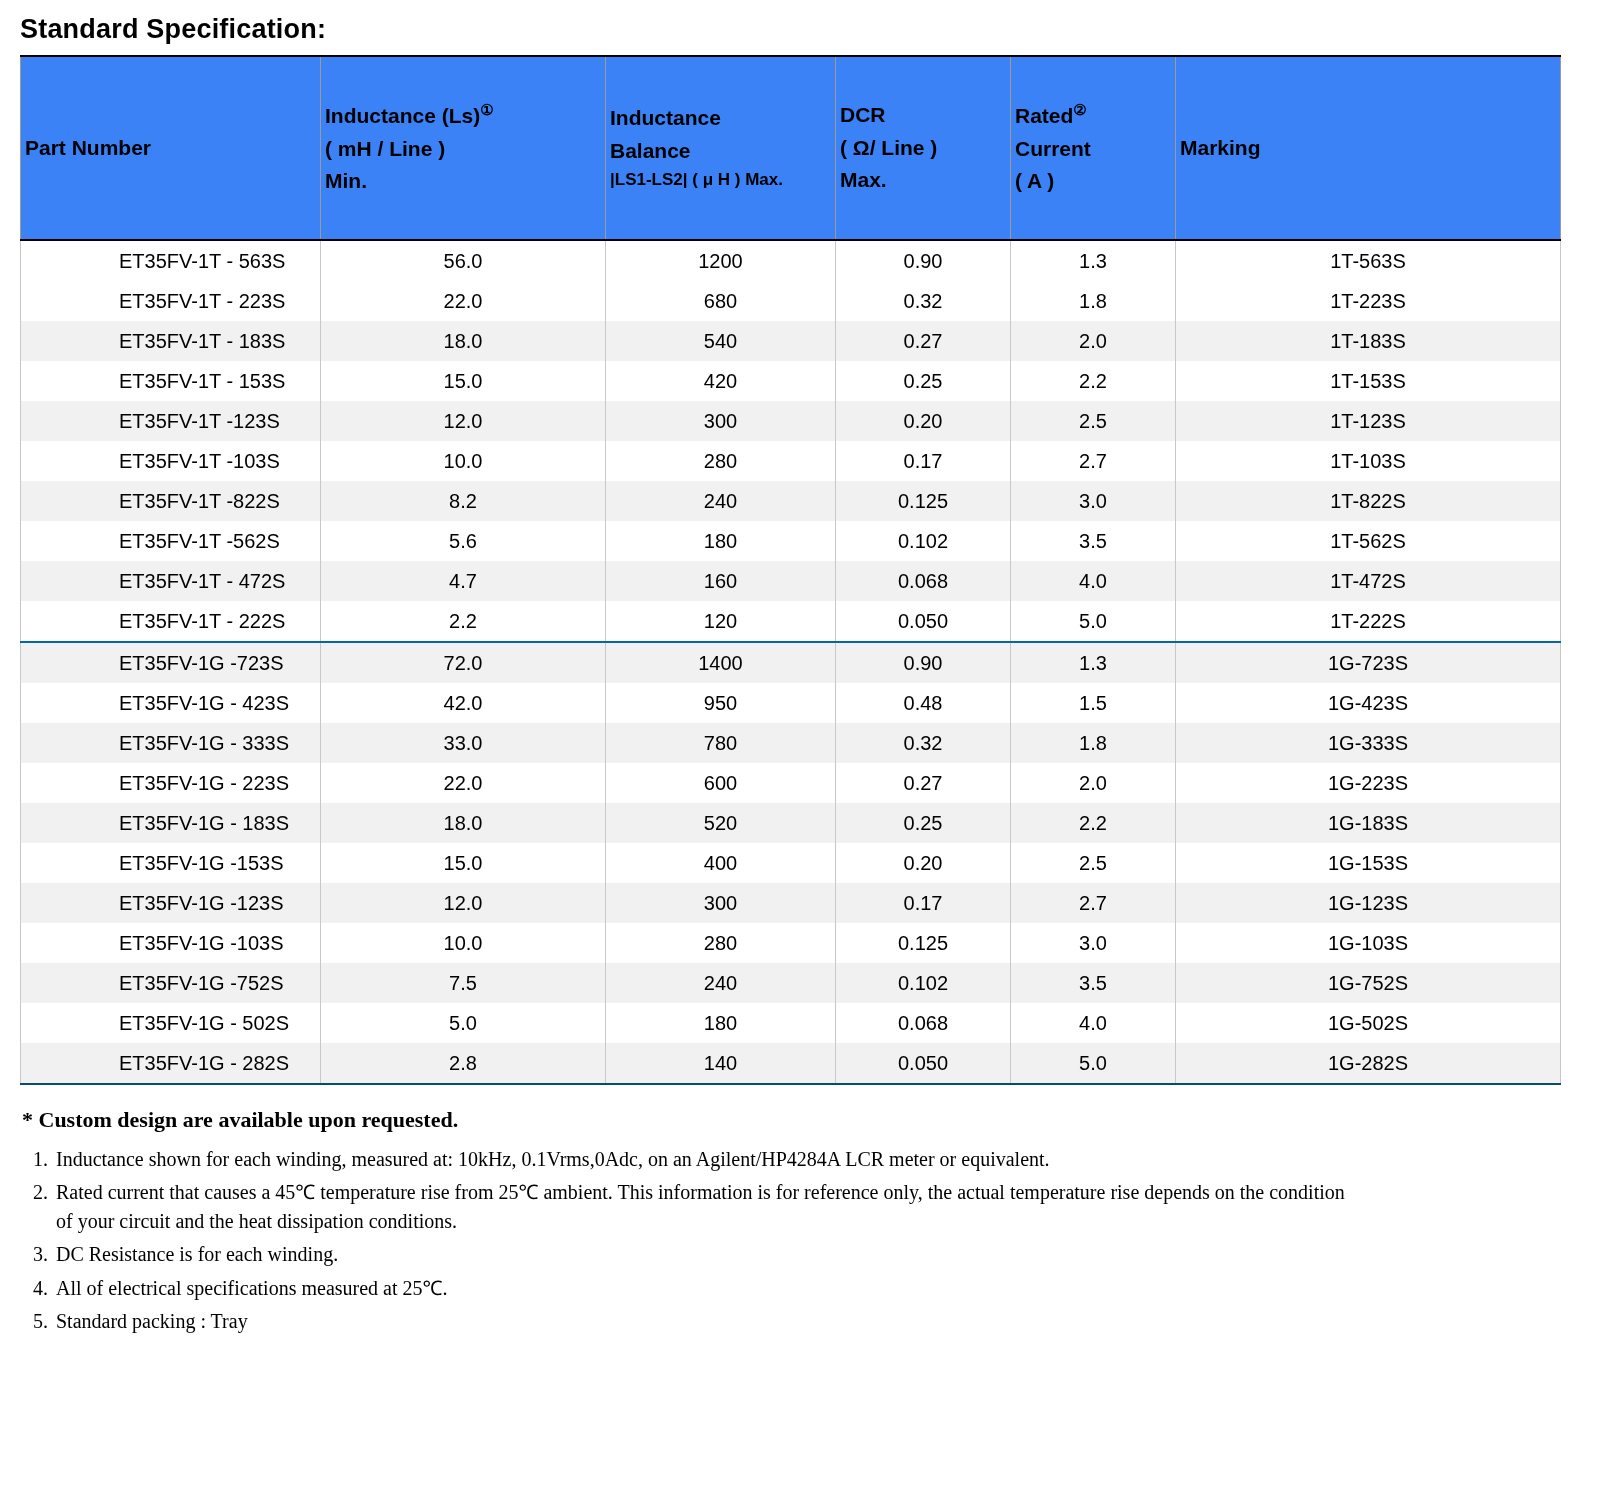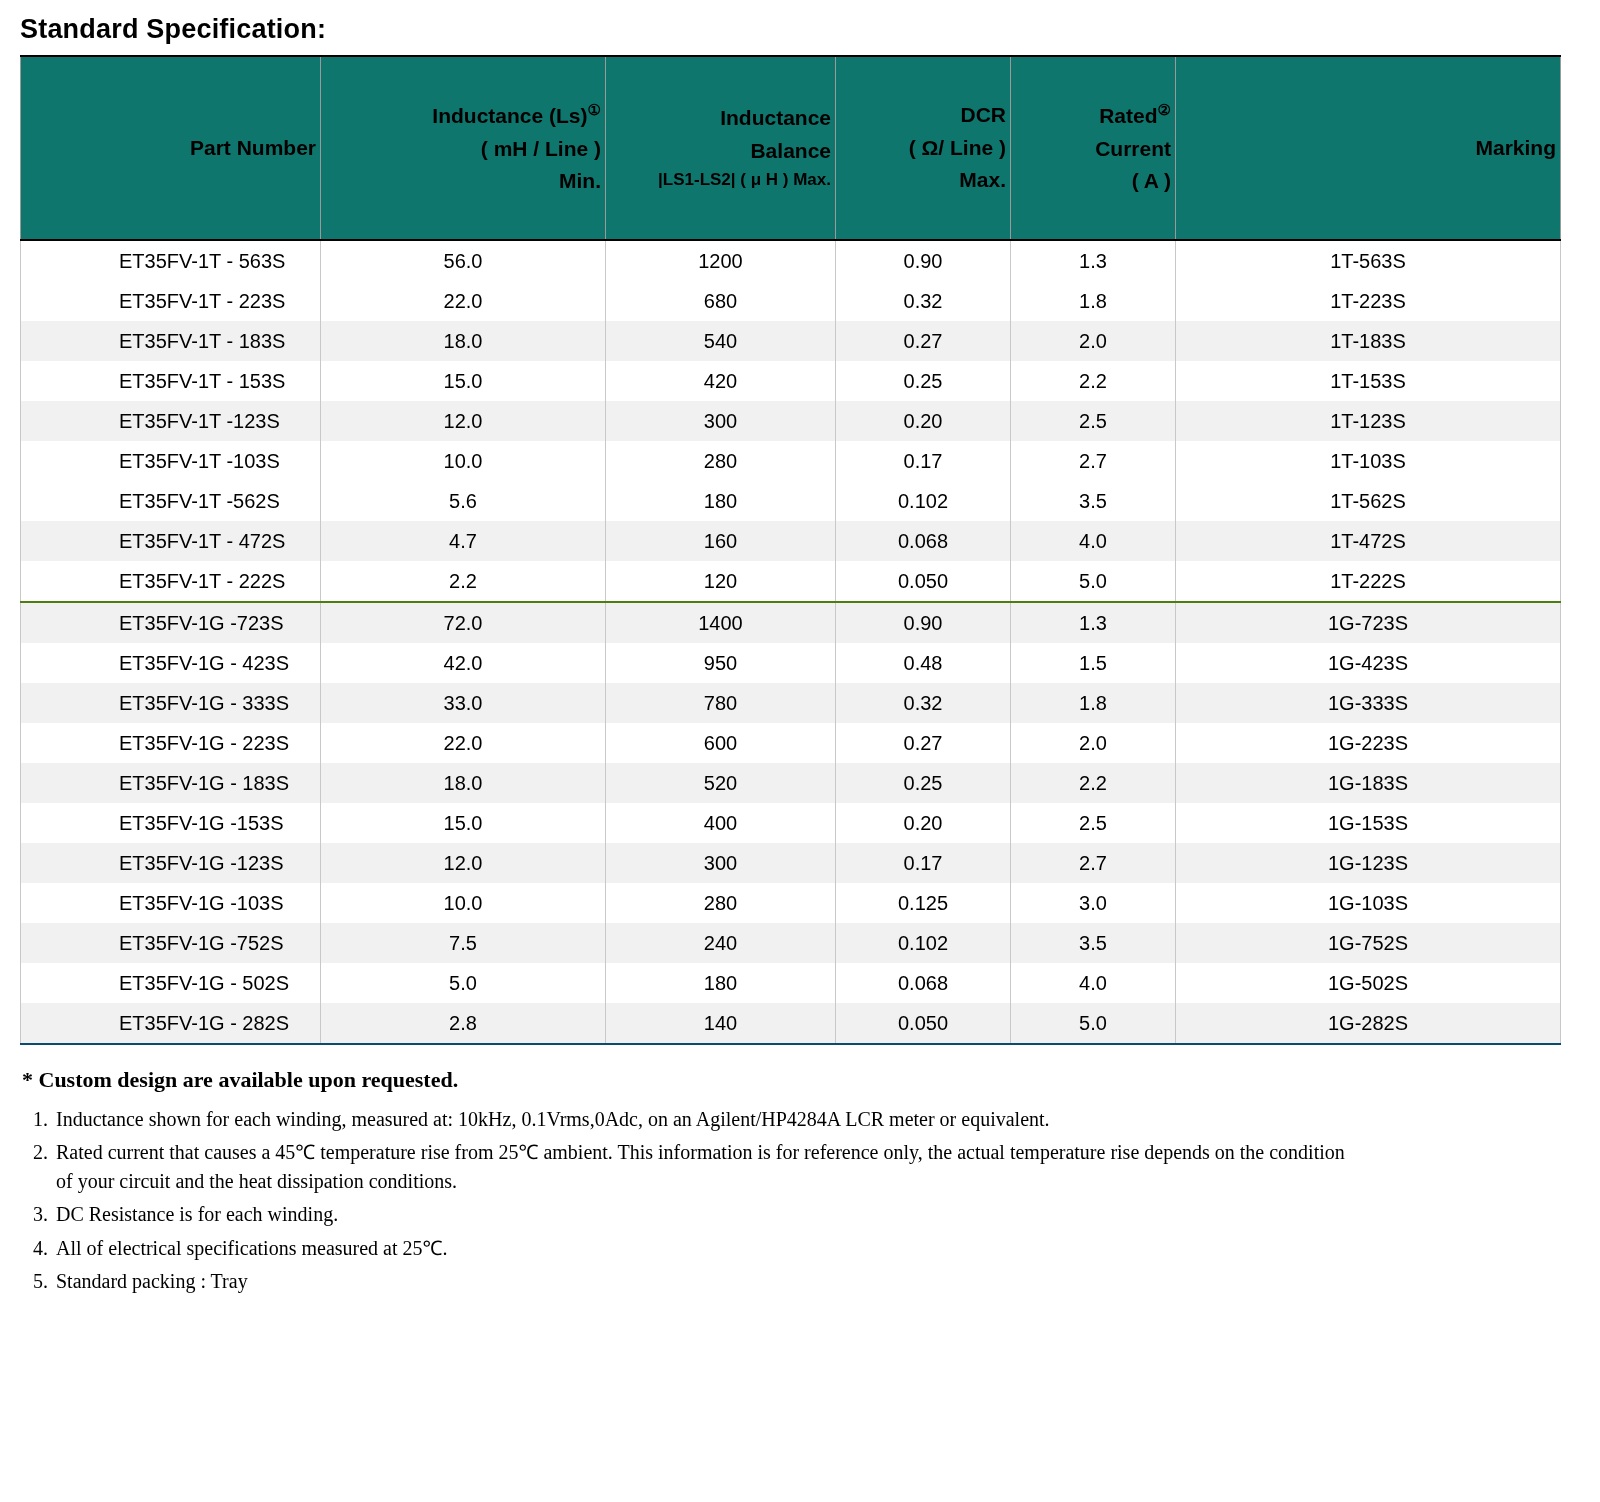--- a/index.html
+++ b/index.html
@@ -31,26 +31,26 @@
     table-layout: fixed;
   }
   table.spec col.c0 { width: 300px; }
   table.spec col.c1 { width: 285px; }
   table.spec col.c2 { width: 230px; }
   table.spec col.c3 { width: 175px; }
   table.spec col.c4 { width: 165px; }
   table.spec col.c5 { width: 385px; }
 
   thead th {
-    background: #0f766e;
+    background: #3b82f6;
     border: 1px solid #9a9a9a;
     border-top: 2px solid #000;
     font-size: 21px;
     font-weight: bold;
-    text-align: right;
+    text-align: left;
     vertical-align: middle;
     padding: 6px 4px;
     height: 170px;
     line-height: 1.55;
   }
   thead th .hl { display: block; }
   thead th .sup {
     font-size: 15px;
     vertical-align: super;
   }
@@ -64,21 +64,21 @@
     line-height: 1.1;
   }
   tbody td.part {
     text-align: left;
     padding-left: 98px;
   }
   tbody tr.alt td {
     background: #f1f1f1;
   }
   tbody tr.grp-end td {
-    border-bottom: 2px solid #4d7c0f;
+    border-bottom: 2px solid #0369a1;
   }
   tbody tr.last-row td {
     border-bottom: 2px solid #0c4a6e;
   }
   thead tr:last-child th {
     border-bottom: 2px solid #000;
   }
   .notes {
     margin: 22px 0 0 4px;
     font-family: Liberation Serif, serif;
@@ -194,20 +194,28 @@
           <td>1T-123S</td>
         </tr>
         <tr>
           <td class="part">ET35FV-1T -103S</td>
           <td>10.0</td>
           <td>280</td>
           <td>0.17</td>
           <td>2.7</td>
           <td>1T-103S</td>
         </tr>
+        <tr class="alt">
+          <td class="part">ET35FV-1T -822S</td>
+          <td>8.2</td>
+          <td>240</td>
+          <td>0.125</td>
+          <td>3.0</td>
+          <td>1T-822S</td>
+        </tr>
         <tr>
           <td class="part">ET35FV-1T -562S</td>
           <td>5.6</td>
           <td>180</td>
           <td>0.102</td>
           <td>3.5</td>
           <td>1T-562S</td>
         </tr>
         <tr class="alt">
           <td class="part">ET35FV-1T - 472S</td>

